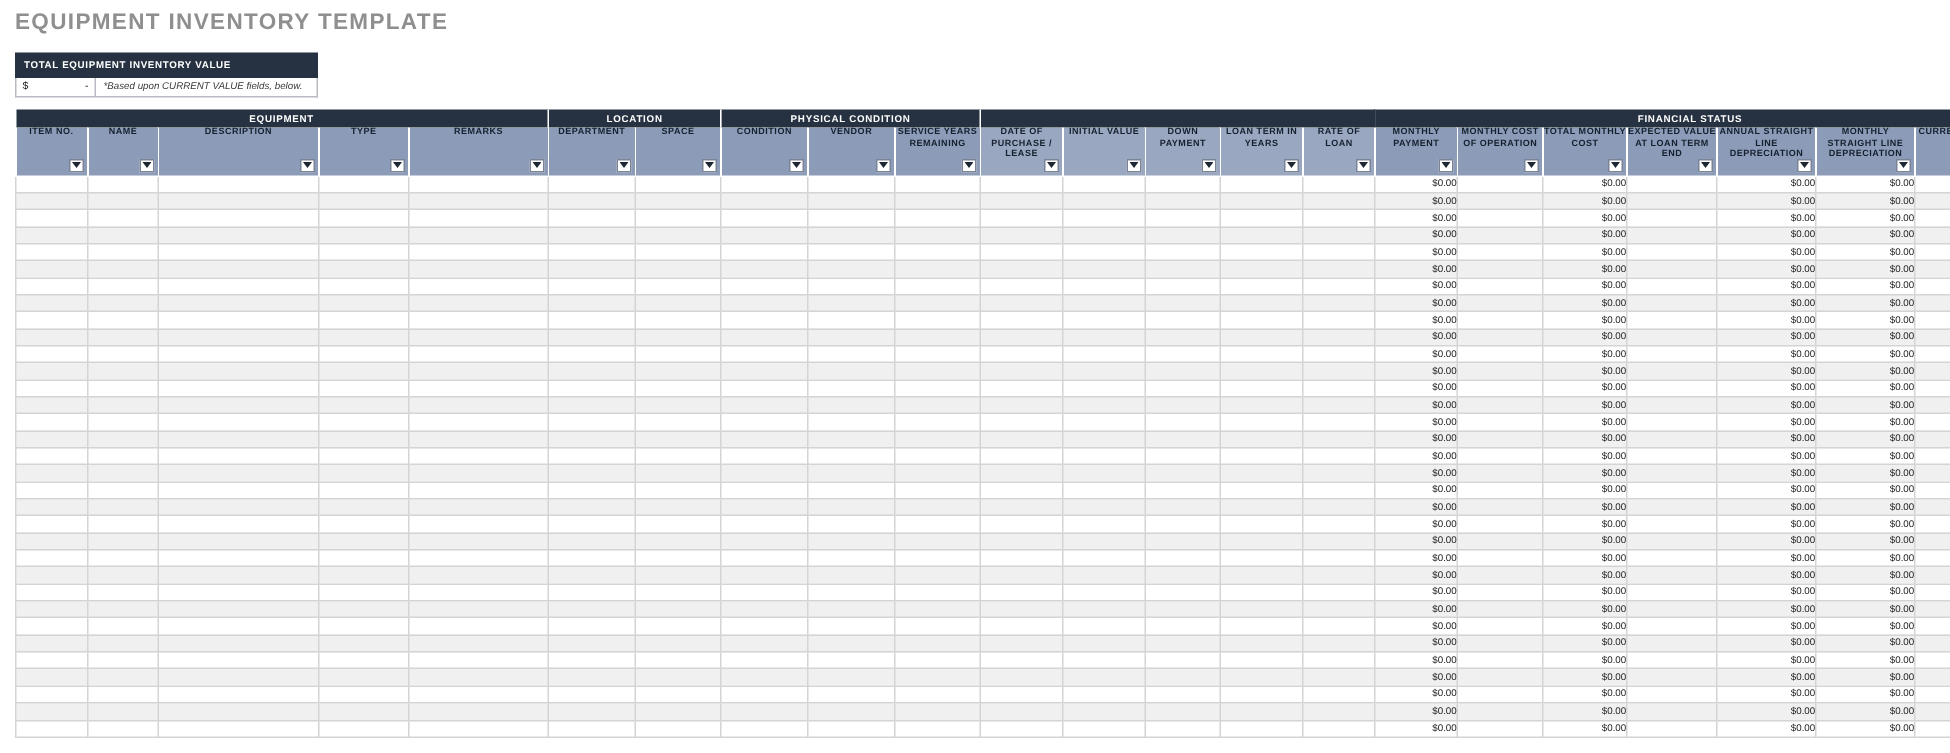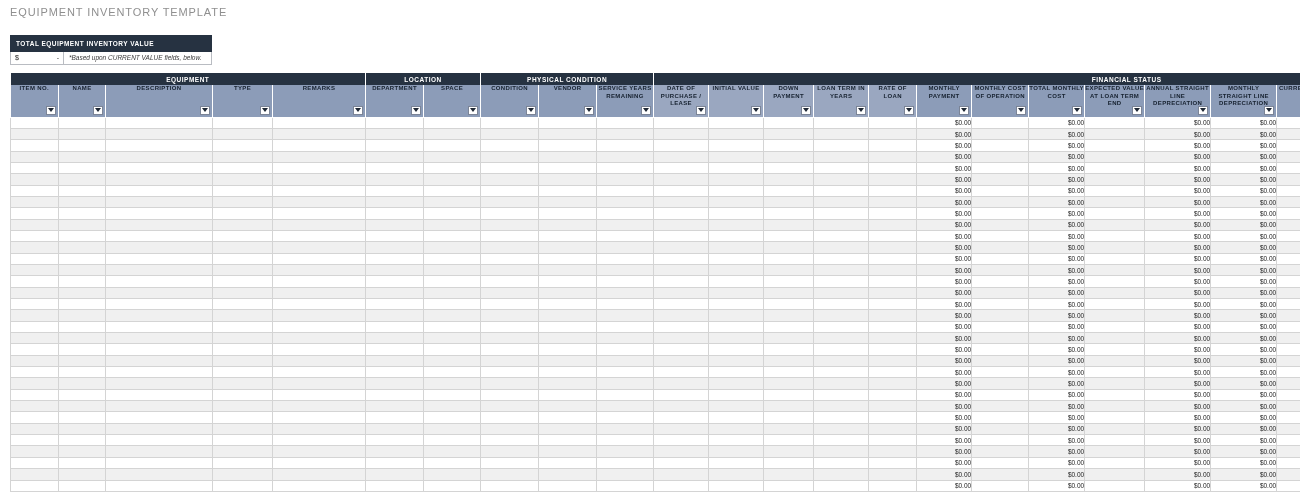--- a/index.html
+++ b/index.html
@@ -13,22 +13,22 @@
     font-family: "Liberation Sans", sans-serif;
     overflow: hidden;
     position: relative;
   }
 
   
   #page-title {
     position: absolute;
     left: 10px;
     top: 6px;
-    font-size: 11px;
-    font-weight: normal;
+    font-size: 15px;
+    font-weight: bold;
     color: #8f8f8f;
     letter-spacing: 0.9px;
   }
 
   
   #total-box {
     position: absolute;
     left: 10px;
     top: 35px;
     width: 202px;

